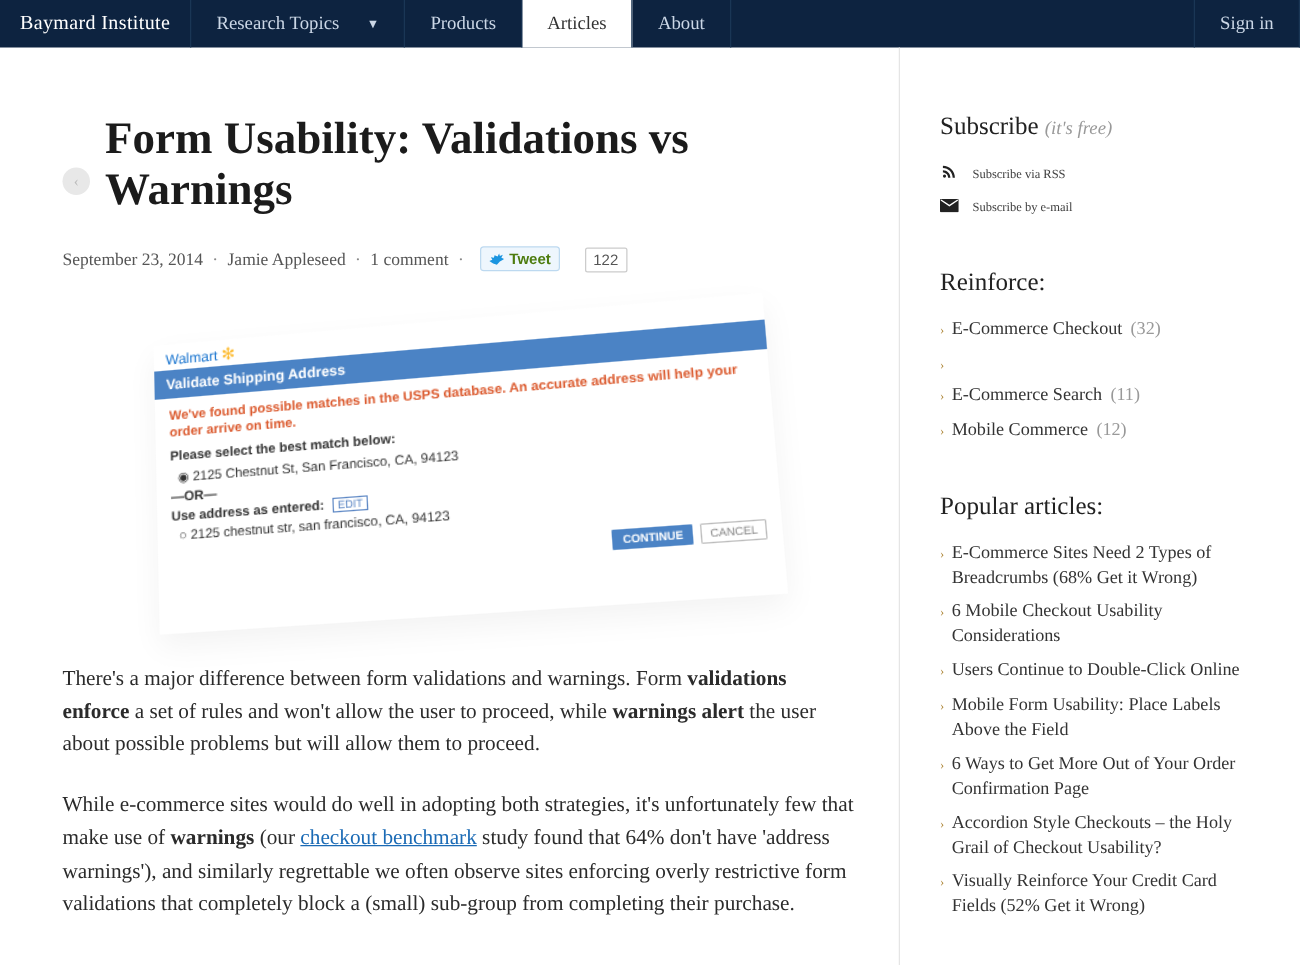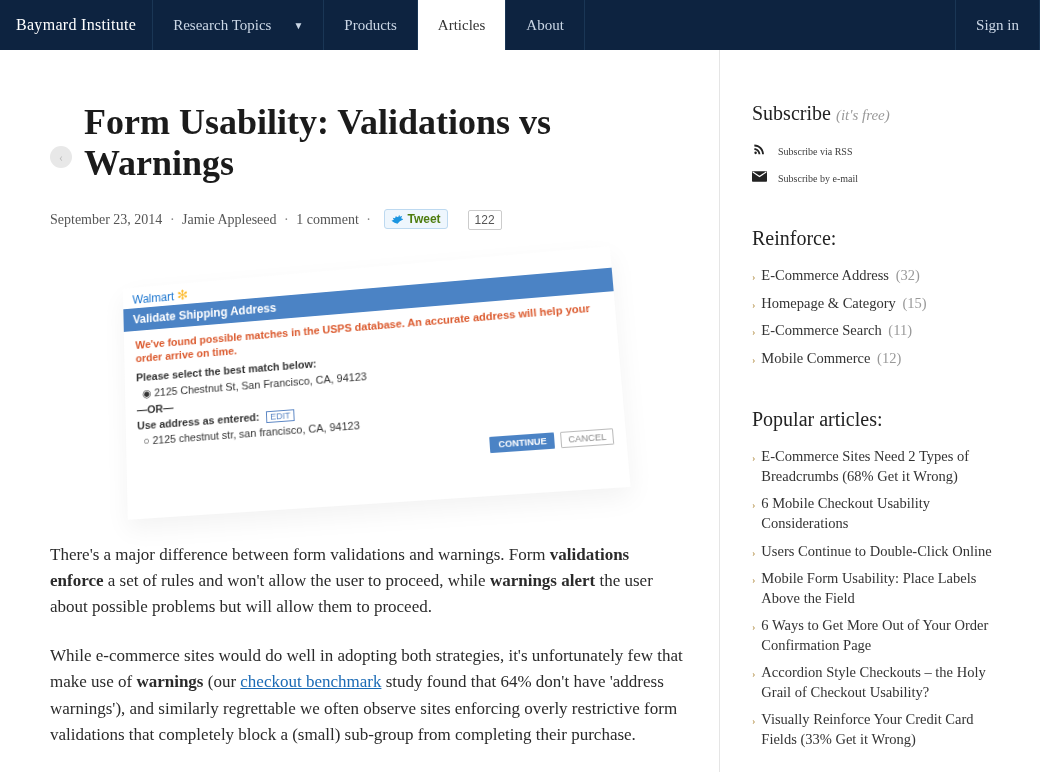--- a/index.html
+++ b/index.html
@@ -1,19 +1,19 @@
 <!DOCTYPE html>
 <html><head>
 <meta charset="utf-8">
 <style>
 * { margin: 0; padding: 0; box-sizing: border-box; }
 body { font-family: Georgia, 'Times New Roman', serif; background: #fff; color: #333; }
 
 
-.header { background: #0d2340; display: flex; align-items: stretch; height: 50px; }
+.header { background: #0d2340; display: flex; align-items: stretch; height: 38px; }
 .logo { color: #fff; padding: 0 16px; display: flex; align-items: center; font-family: Georgia, serif; font-size: 16px; letter-spacing: 0.3px; white-space: nowrap; }
 .nav { display: flex; flex: 1; border-left: 1px solid #1a3655; }
 .nav-item { padding: 0 20px; display: flex; align-items: center; color: #cbd7e6; font-size: 15px; cursor: pointer; border-right: 1px solid #1a3655; gap: 22px; }
 .nav-item.active { background: #fff; color: #333; }
 .nav-right { display: flex; }
 .chevron { font-size: 10px; }
 
 
 .container { display: flex; max-width: 1040px; margin: 0 auto; }
 .main { flex: 1; padding: 52px 36px 30px 50px; border-right: 1px solid #e5e5e5; position: relative; }
@@ -133,25 +133,24 @@
         </span>
         <span>Subscribe by e-mail</span>
       </div>
     </div>
 
     <div class="side-section">
       <div class="side-title">Reinforce:</div>
       <ul class="cat-list">
         <li class="cat-item">
             <span class="bullet">›</span>
-            <span><span class="cat-label">E-Commerce Address</span> <span class="cat-count">(32)</span></span>
+            <span><span class="cat-label">E-Commerce Checkout</span> <span class="cat-count">(32)</span></span>
           </li>
         <li class="cat-item">
             <span class="bullet">›</span>
-            <span><span class="cat-label">Homepage &amp; Category</span> <span class="cat-count">(15)</span></span>
           </li>
         <li class="cat-item">
             <span class="bullet">›</span>
             <span><span class="cat-label">E-Commerce Search</span> <span class="cat-count">(11)</span></span>
           </li>
         <li class="cat-item">
             <span class="bullet">›</span>
             <span><span class="cat-label">Mobile Commerce</span> <span class="cat-count">(12)</span></span>
           </li>
       </ul>
@@ -179,18 +178,18 @@
         <li class="pop-item">
             <span class="bullet">›</span>
             <span class="pop-label">6 Ways to Get More Out of Your Order Confirmation Page</span>
           </li>
         <li class="pop-item">
             <span class="bullet">›</span>
             <span class="pop-label">Accordion Style Checkouts – the Holy Grail of Checkout Usability?</span>
           </li>
         <li class="pop-item">
             <span class="bullet">›</span>
-            <span class="pop-label">Visually Reinforce Your Credit Card Fields (33% Get it Wrong)</span>
+            <span class="pop-label">Visually Reinforce Your Credit Card Fields (52% Get it Wrong)</span>
           </li>
       </ul>
     </div>
   </aside>
 </div>
 
 </body></html>

